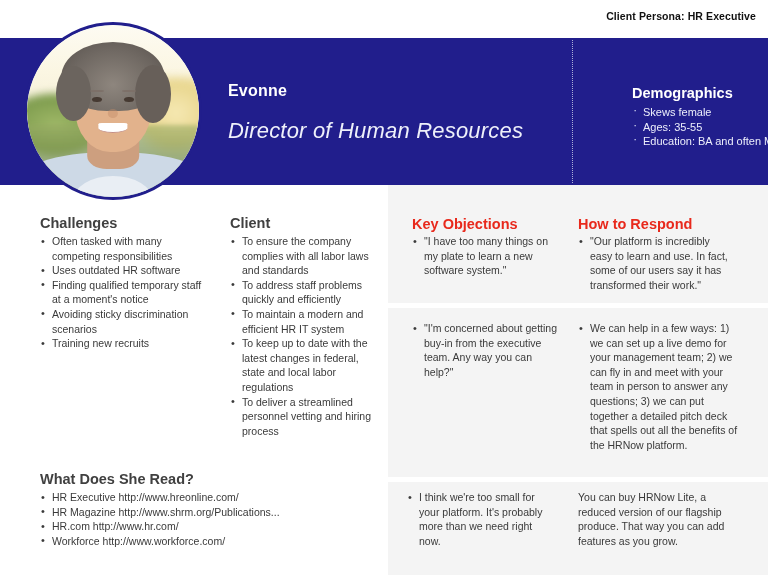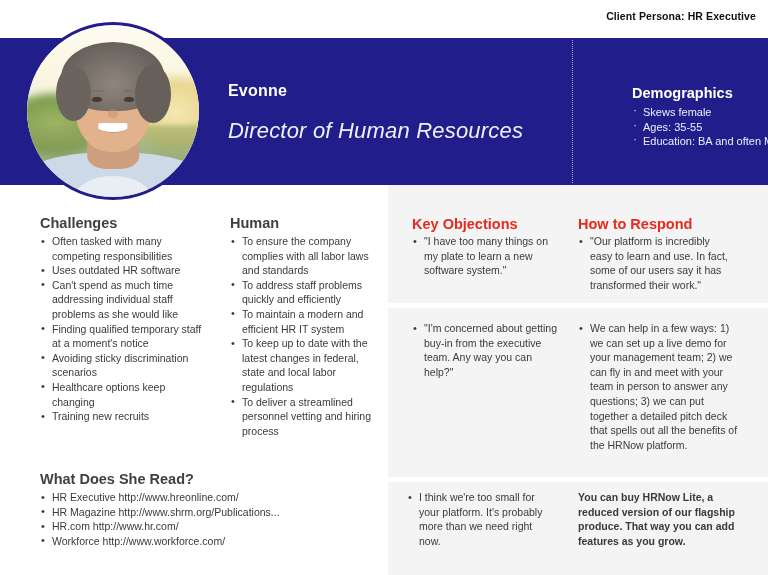--- a/index.html
+++ b/index.html
@@ -311,21 +311,21 @@
     font-size: 11px;
     color: #3a3a3a;
   }
 
   .obj-1 { left: 412px; top: 234px; width: 148px; }
   .obj-2 { left: 412px; top: 321px; width: 148px; }
   .obj-3 { left: 407px; top: 490px; width: 148px; }
 
   .res-1 { left: 578px; top: 234px; width: 152px; }
   .res-2 { left: 578px; top: 321px; width: 160px; }
-  .res-3 { left: 578px; top: 490px; width: 160px; font-weight: bold; }
+  .res-3 { left: 578px; top: 490px; width: 160px; }
 </style>
 </head>
 <body>
 
 <div class="client-tag">Client Persona: HR Executive</div>
 
 <div class="banner"></div>
 <div class="banner-divider"></div>
 
 <div class="avatar">
@@ -360,30 +360,28 @@
       <li>Ages: 35-55</li>
       <li>Education: BA and often MA</li>
     </ul>
 </div>
 
 <div class="col-challenges">
   <div class="col-heading">Challenges</div>
   <ul class="bullets">
       <li>Often tasked with many competing responsibilities</li>
       <li>Uses outdated HR software</li>
-      <li>Can't spend as much time addressing individual staff problems as she would like</li>
       <li>Finding qualified temporary staff at a moment's notice</li>
       <li>Avoiding sticky discrimination scenarios</li>
-      <li>Healthcare options keep changing</li>
       <li>Training new recruits</li>
     </ul>
 </div>
 
 <div class="col-goals">
-  <div class="col-heading">Human</div>
+  <div class="col-heading">Client</div>
   <ul class="bullets">
       <li>To ensure the company complies with all labor laws and standards</li>
       <li>To address staff problems quickly and efficiently</li>
       <li>To maintain a modern and efficient HR IT system</li>
       <li>To keep up to date with the latest changes in federal, state and local labor regulations</li>
       <li>To deliver a streamlined personnel vetting and hiring process</li>
     </ul>
 </div>
 
 <div class="col-read">

